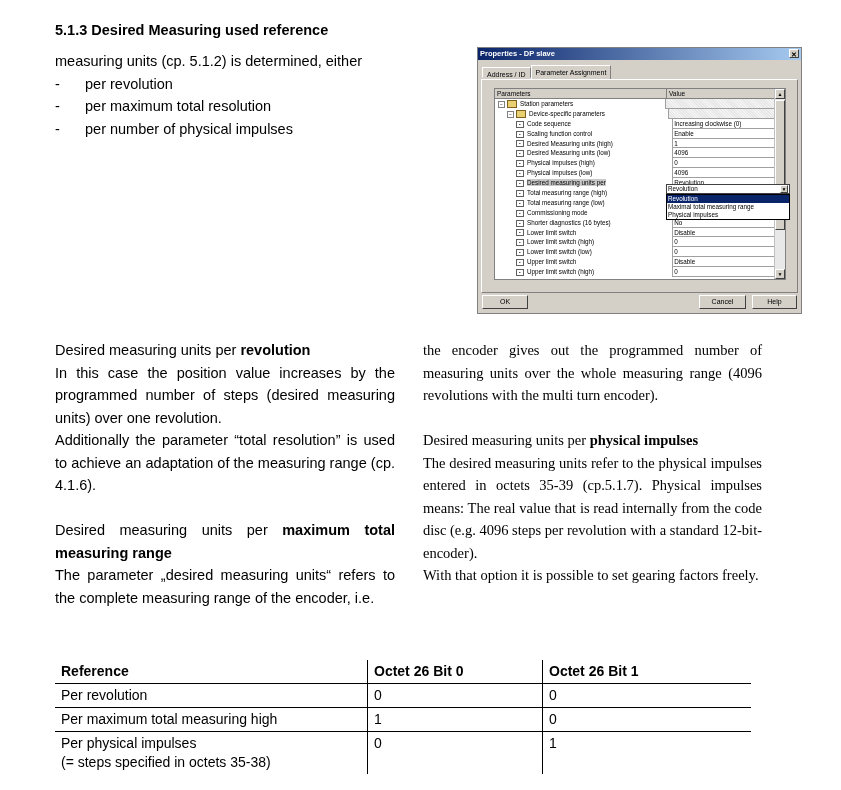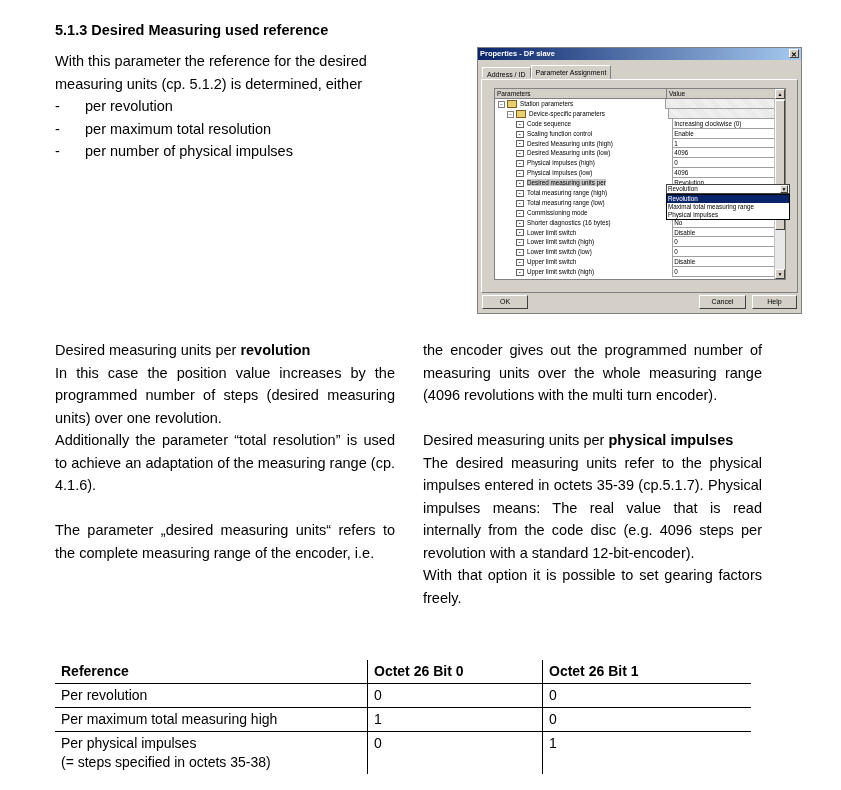--- a/index.html
+++ b/index.html
@@ -50,21 +50,20 @@
   table.ref tr { border-bottom: 1px solid #000; }
   table.ref tr.last { border-bottom: none; margin-top: 10px; }
   table.ref td + td { border-left: 1px solid #000; }
   table.ref tr.hdr td { font-weight: bold; }
 </style>
 </head>
 <body>
 
 <div class="abs h3" style="left:55px;top:22px;">5.1.3 Desired Measuring used reference</div>
 <div class="abs p" style="left:55px;top:50px;width:340px;">
-  <div>With this parameter the reference for the desired</div>
   <div>measuring units (cp. 5.1.2) is determined, either</div>
   <div class="bullet">
       <span class="dash">-</span>
       <span>per revolution</span>
     </div>
   <div class="bullet">
       <span class="dash">-</span>
       <span>per maximum total resolution</span>
     </div>
   <div class="bullet">
@@ -181,24 +180,25 @@
   <div class="btn" style="left:4px;width:46px;">OK</div>
   <div class="btn" style="left:221px;width:47px;">Cancel</div>
   <div class="btn" style="left:274px;width:45px;">Help</div>
 </div>
 
 <div class="abs p" style="left:55px;top:339px;width:340px;">
   <div><span>Desired measuring units per </span><b>revolution</b></div>
   <div class="just">In this case the position value increases by the programmed number of steps (desired measuring units) over one revolution.</div>
   <div class="just">Additionally the parameter “total resolution” is used to achieve an adaptation of the measuring range (cp. 4.1.6).</div>
   <div style="height:22.5px;"></div>
+  <div class="just"><span>Desired measuring units per </span><b>maximum total measuring range</b></div>
   <div class="just">The parameter „desired measuring units“ refers to the complete measuring range of the encoder, i.e.</div>
 </div>
 
-<div class="abs p" style="left:423px;top:339px;width:339px;">
+<div class="abs p" style="left:423px;top:339px;width:339px;font-family:Liberation Serif, serif;">
   <div class="just">the encoder gives out the programmed number of measuring units over the whole measuring range (4096 revolutions with the multi turn encoder).</div>
   <div style="height:22.5px;"></div>
   <div><span>Desired measuring units per </span><b>physical impulses</b></div>
   <div class="just">The desired measuring units refer to the physical impulses entered in octets 35-39 (cp.5.1.7). Physical impulses means: The real value that is read internally from the code disc (e.g. 4096 steps per revolution with a standard 12-bit-encoder).</div>
   <div class="just">With that option it is possible to set gearing factors freely.</div>
 </div>
 
 <table class="ref">
   <tbody>
       <tr class="hdr">

